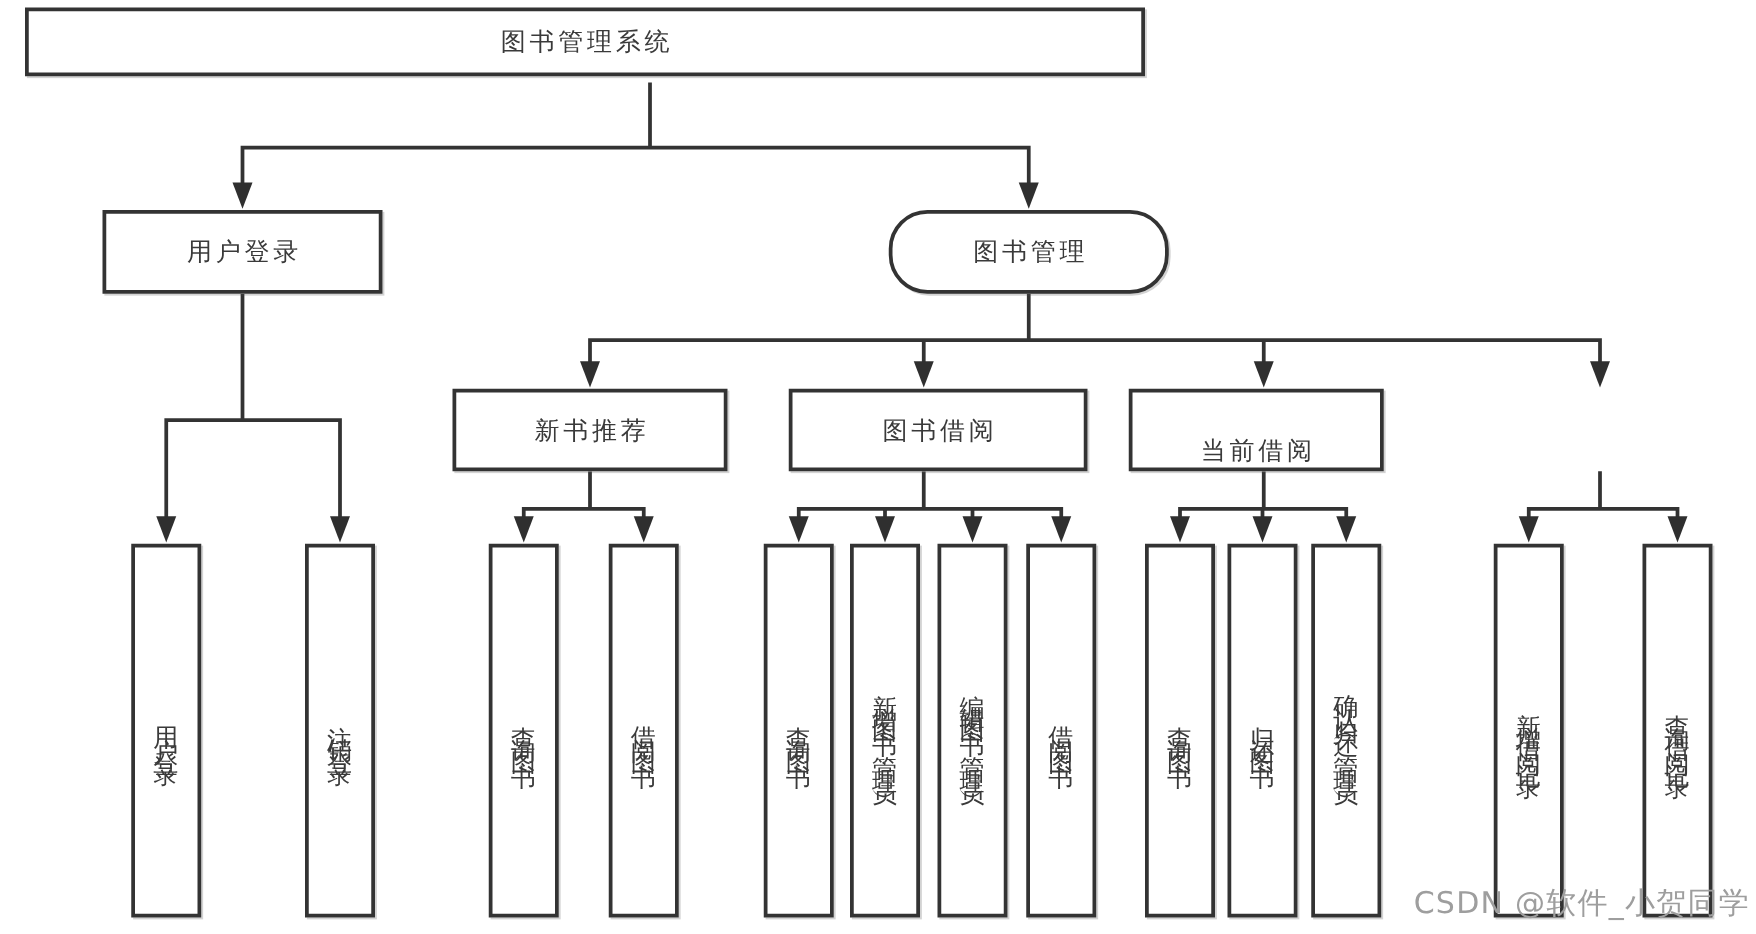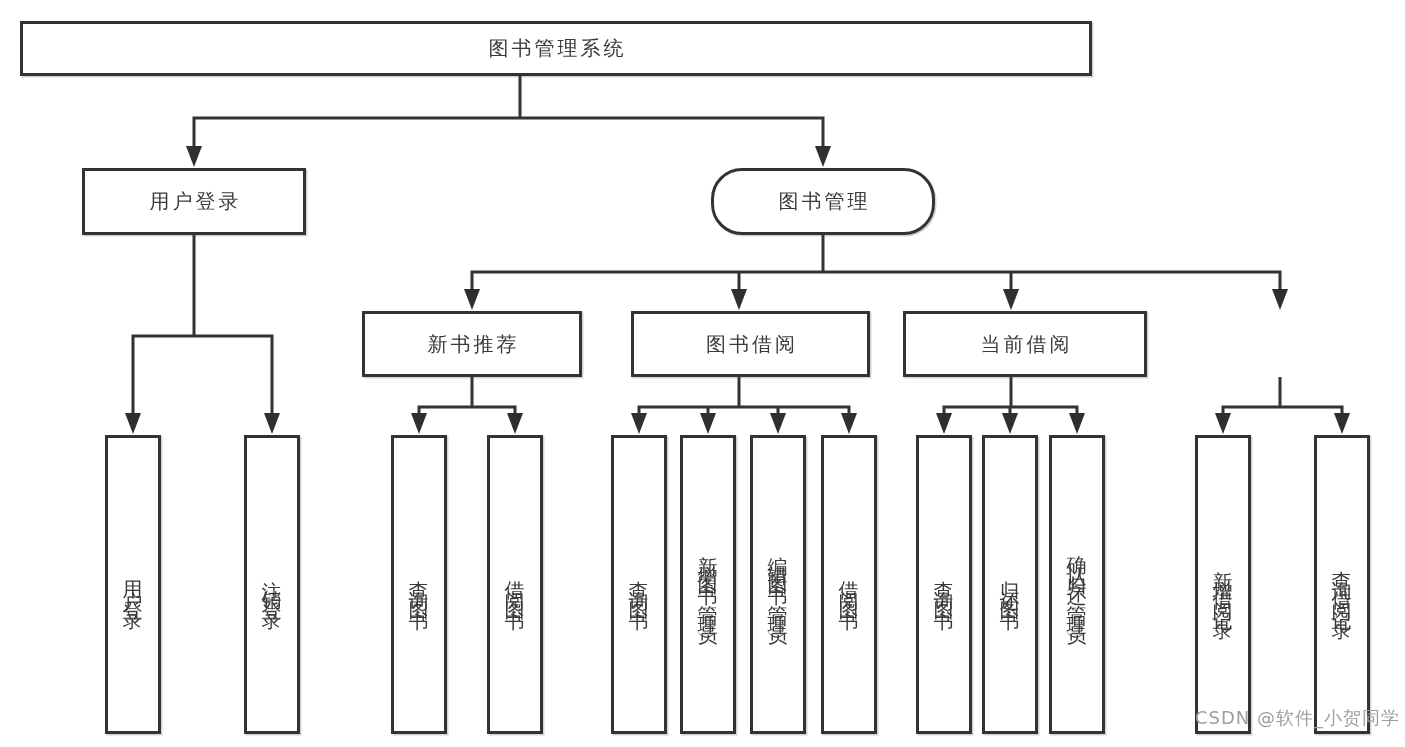--- a/index.html
+++ b/index.html
@@ -27,31 +27,31 @@
   .leaf{width:56px;height:299px;}
   .vlabel{
     color:#3a3a3a;
     font-size:20px;
     letter-spacing:10px;
     writing-mode:vertical-rl;
     text-orientation:mixed;
     white-space:nowrap;
     line-height:1;
   }
-  .lvl1{left:20px;top:21px;width:1072px;height:55px;}
+  .lvl1{left:20px;top:6px;width:896px;height:55px;}
   .lvl2{top:168px;width:224px;height:67px;}
   .lvl3{top:311px;height:66px;}
   .leafrow{top:435px;}
   #watermark{
     position:absolute;
     right:5px;
     top:706px;
     z-index:3;
     color:#9e9e9e;
-    font-size:18px;
+    font-size:24px;
     letter-spacing:1px;
     white-space:nowrap;
   }
 </style>
 </head>
 <body>
 
 <div id="canvas">
 
   <svg id="connectors" viewBox="0 0 1405 747" xmlns="http://www.w3.org/2000/svg">
@@ -111,21 +111,21 @@
   <div class="node lvl2" style="left:711px;border-radius:31px;">
     <span class="hlabel">图书管理</span>
   </div>
 
   <div class="node lvl3" style="left:362px;width:220px;">
     <span class="hlabel">新书推荐</span>
   </div>
   <div class="node lvl3" style="left:631px;width:239px;">
     <span class="hlabel">图书借阅</span>
   </div>
-  <div class="node lvl3" style="left:903px;width:244px;">
+  <div class="node lvl3" style="left:903px;width:204px;align-items:flex-end;">
     <span class="hlabel">当前借阅</span>
   </div>
 
   <div class="node leaf leafrow" style="left:105px;">
     <span class="vlabel">用户登录</span>
   </div>
   <div class="node leaf leafrow" style="left:244px;">
     <span class="vlabel">注销登录</span>
   </div>
 

